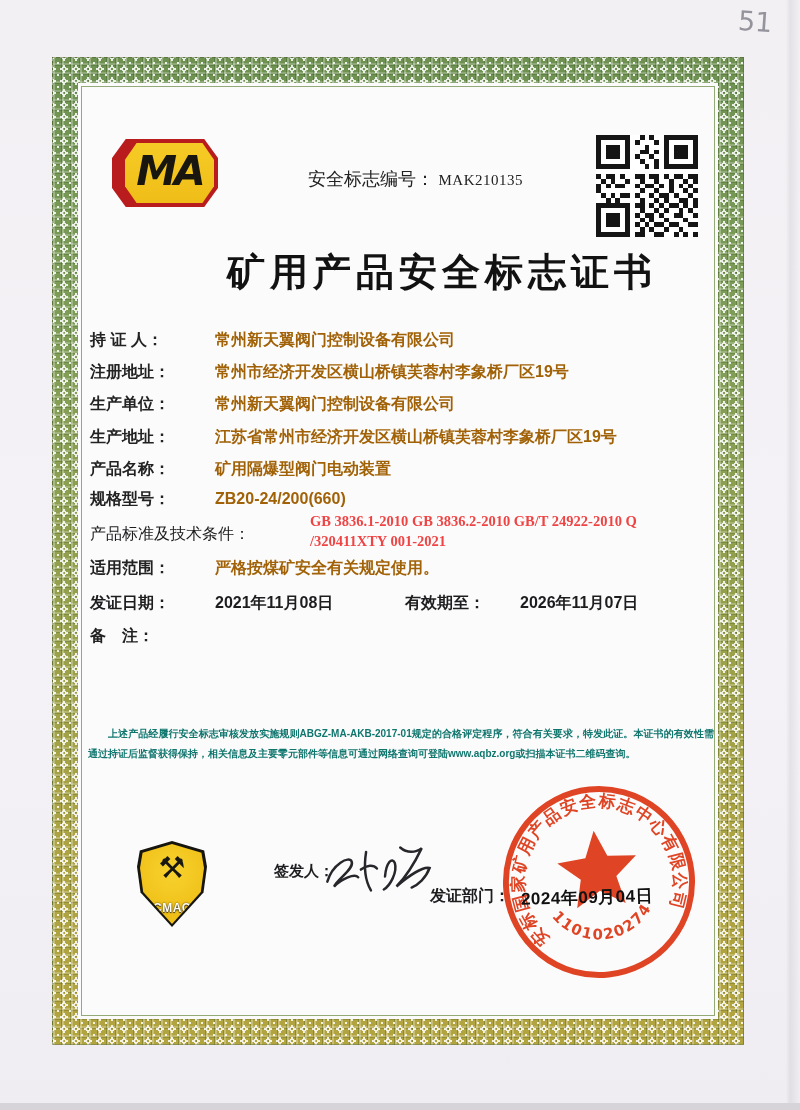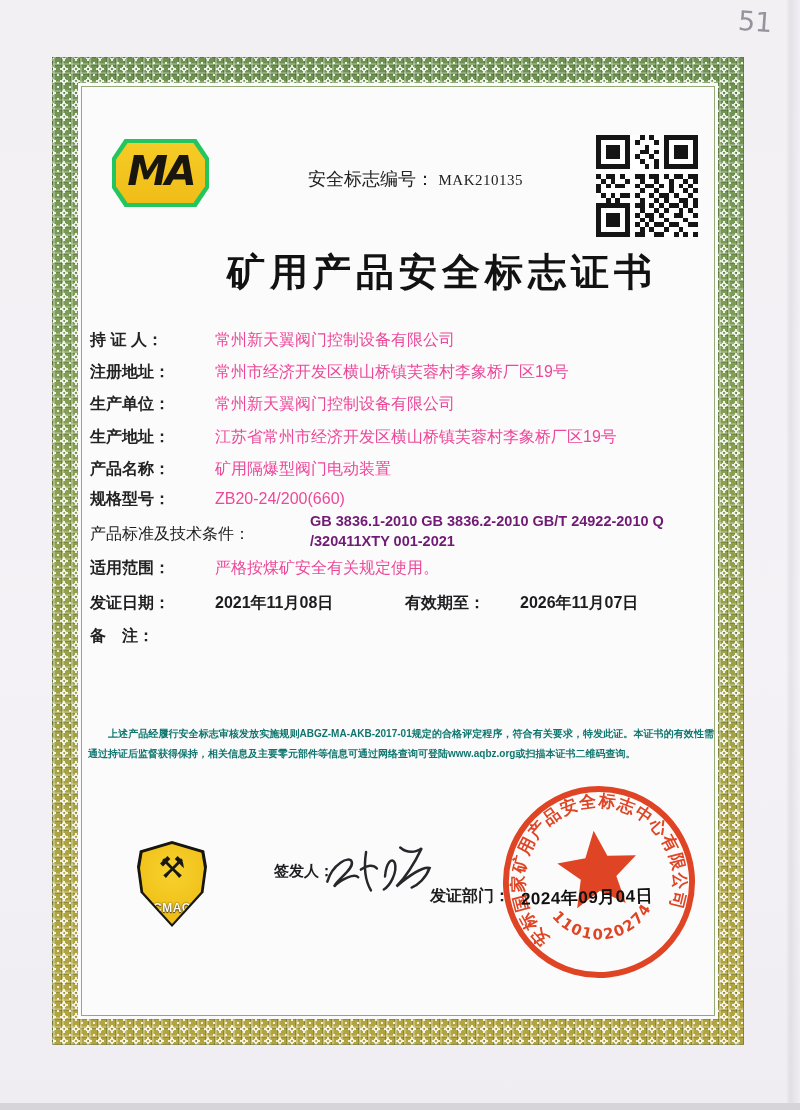--- a/index.html
+++ b/index.html
@@ -22,40 +22,40 @@
       repeating-linear-gradient(0deg, rgba(30,60,10,.2) 0 1px, rgba(255,255,255,.22) 1px 3px, rgba(0,0,0,0) 3px 9px),
       linear-gradient(180deg,#6e9152 0%,#7f9d58 28%,#95a04c 55%,#ada343 80%,#b2a43f 100%);
     background-size:12px 12px,18px 18px,18px 18px,100% 100%;
     box-shadow:0 0 0 1px rgba(70,90,40,.45) inset;
   }
   .frame-inner{left:26px;top:26px;right:26px;bottom:26px;position:absolute;background:#fcfbfc;}
   .frame-line{left:29px;top:29px;right:29px;bottom:29px;position:absolute;border:1px solid rgba(120,150,85,.8);}
   
   .ma-outer{left:112px;top:139px;width:97px;height:68px;
     clip-path:polygon(13% 0%,87% 0%,100% 28%,100% 72%,87% 100%,13% 100%,0% 72%,0% 28%);
-    background:#22c55e;display:flex;align-items:center;justify-content:center;}
+    background:#b91c1c;display:flex;align-items:center;justify-content:center;padding-left:9px;}
   .ma-inner{width:89px;height:60px;
     clip-path:polygon(13% 0%,87% 0%,100% 28%,100% 72%,87% 100%,13% 100%,0% 72%,0% 28%);
     background:linear-gradient(180deg,#f6cb25 0%,#f0bd18 100%);
     display:flex;align-items:center;justify-content:center;}
   .ma-text{font-family:"DejaVu Sans", sans-serif;font-weight:900;font-style:italic;
     font-size:41px;color:#18160f;letter-spacing:-3px;transform:translateY(-2px);}
   
   .mark-number{left:308px;top:167px;font-family:"Liberation Serif", serif;font-size:18px;color:#222;}
   .mark-number .num{font-size:15px;letter-spacing:.5px;}
   
   .title{left:52px;top:247px;width:692px;text-align:center;
     font-family:"DejaVu Sans", sans-serif;font-weight:900;font-size:38px;
     letter-spacing:5px;color:#121212;margin-left:44px;}
   
   .row{left:90px;font-size:16px;white-space:nowrap;}
   .lab{display:inline-block;width:125px;font-weight:bold;color:#222;}
-  .val{font-weight:normal;color:#ec4899;}
+  .val{font-weight:bold;color:#a16207;}
   .std-label{left:90px;top:524px;font-size:16px;font-weight:normal;}
-  .std-line{left:310px;width:420px;font-family:Liberation Sans, sans-serif;font-weight:bold;font-size:14.5px;color:#701a75;white-space:nowrap;}
+  .std-line{left:310px;width:420px;font-family:Liberation Serif, serif;font-weight:bold;font-size:14.5px;color:#ef4444;white-space:nowrap;}
   .date-lab{font-size:16px;font-weight:bold;white-space:nowrap;}
   
   .statement{left:88px;top:724px;width:626px;font-size:10px;font-weight:bold;
     line-height:19.5px;text-align:justify;text-indent:2em;color:#0f766e;}
   
   .cmac{left:137px;top:841px;width:70px;height:86px;
     clip-path:polygon(50% 0%,96% 11%,100% 30%,95% 60%,50% 100%,5% 60%,0% 30%,4% 11%);
     background:#16150f;display:flex;align-items:center;justify-content:center;}
   .cmac-in{width:64px;height:80px;
     clip-path:polygon(50% 0%,96% 11%,100% 30%,95% 60%,50% 100%,5% 60%,0% 30%,4% 11%);

